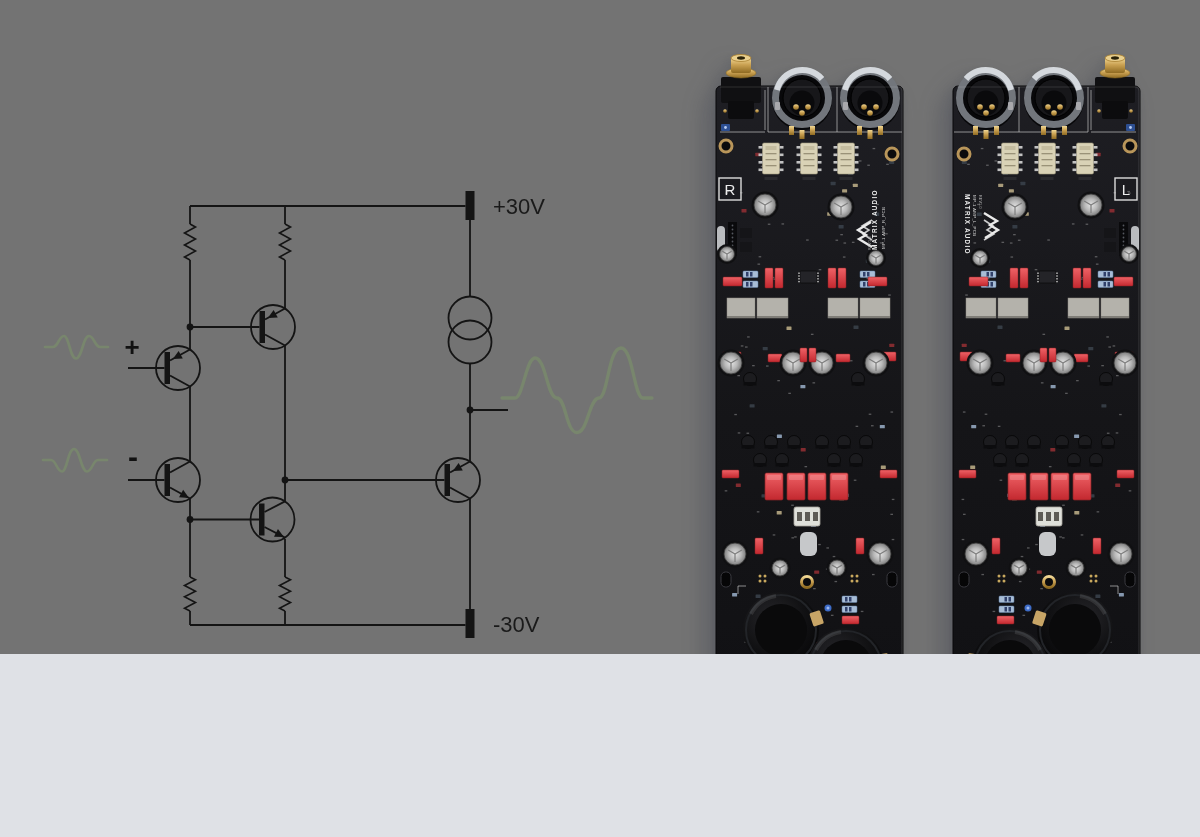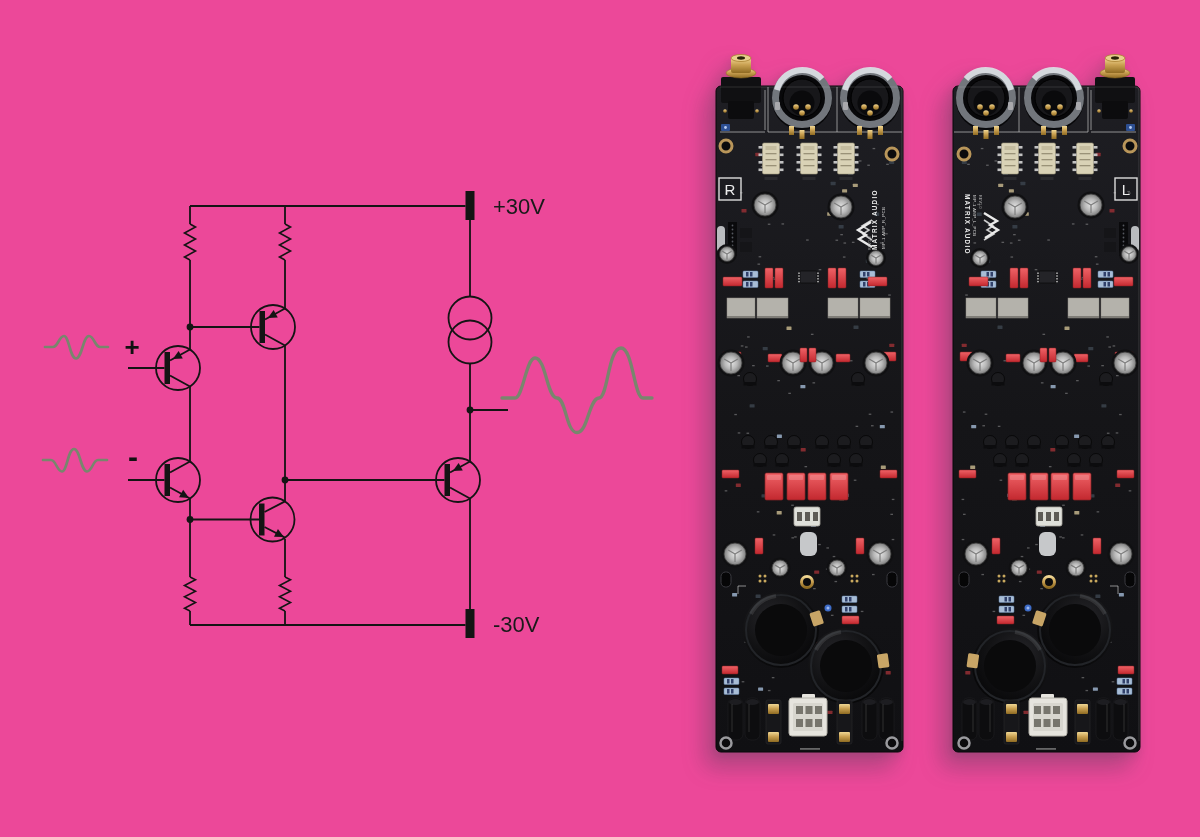--- a/index.html
+++ b/index.html
@@ -1,16 +1,16 @@
 <!DOCTYPE html>
 <html><head>
 <meta charset="utf-8">
 <style>
   html,body{margin:0;padding:0;background:#dfe1e6;}
-  #canvas{position:relative;width:1200px;height:837px;background:#ec4899;overflow:hidden;
+  #canvas{position:relative;width:1200px;height:654px;background:#737373;overflow:hidden;
           font-family:"Liberation Sans",sans-serif;}
   svg{position:absolute;display:block;}
   #schematic-svg{left:0;top:0;}
   .board-svg{filter:drop-shadow(-10px 14px 11px rgba(55,60,75,.30)) drop-shadow(-2px 4px 4px rgba(55,60,75,.16));}
   #board-0{left:684px;top:44px;}
   #board-1{left:921px;top:44px;}
   text{font-family:"Liberation Sans",sans-serif;}
 </style>
 </head>
 <body>

